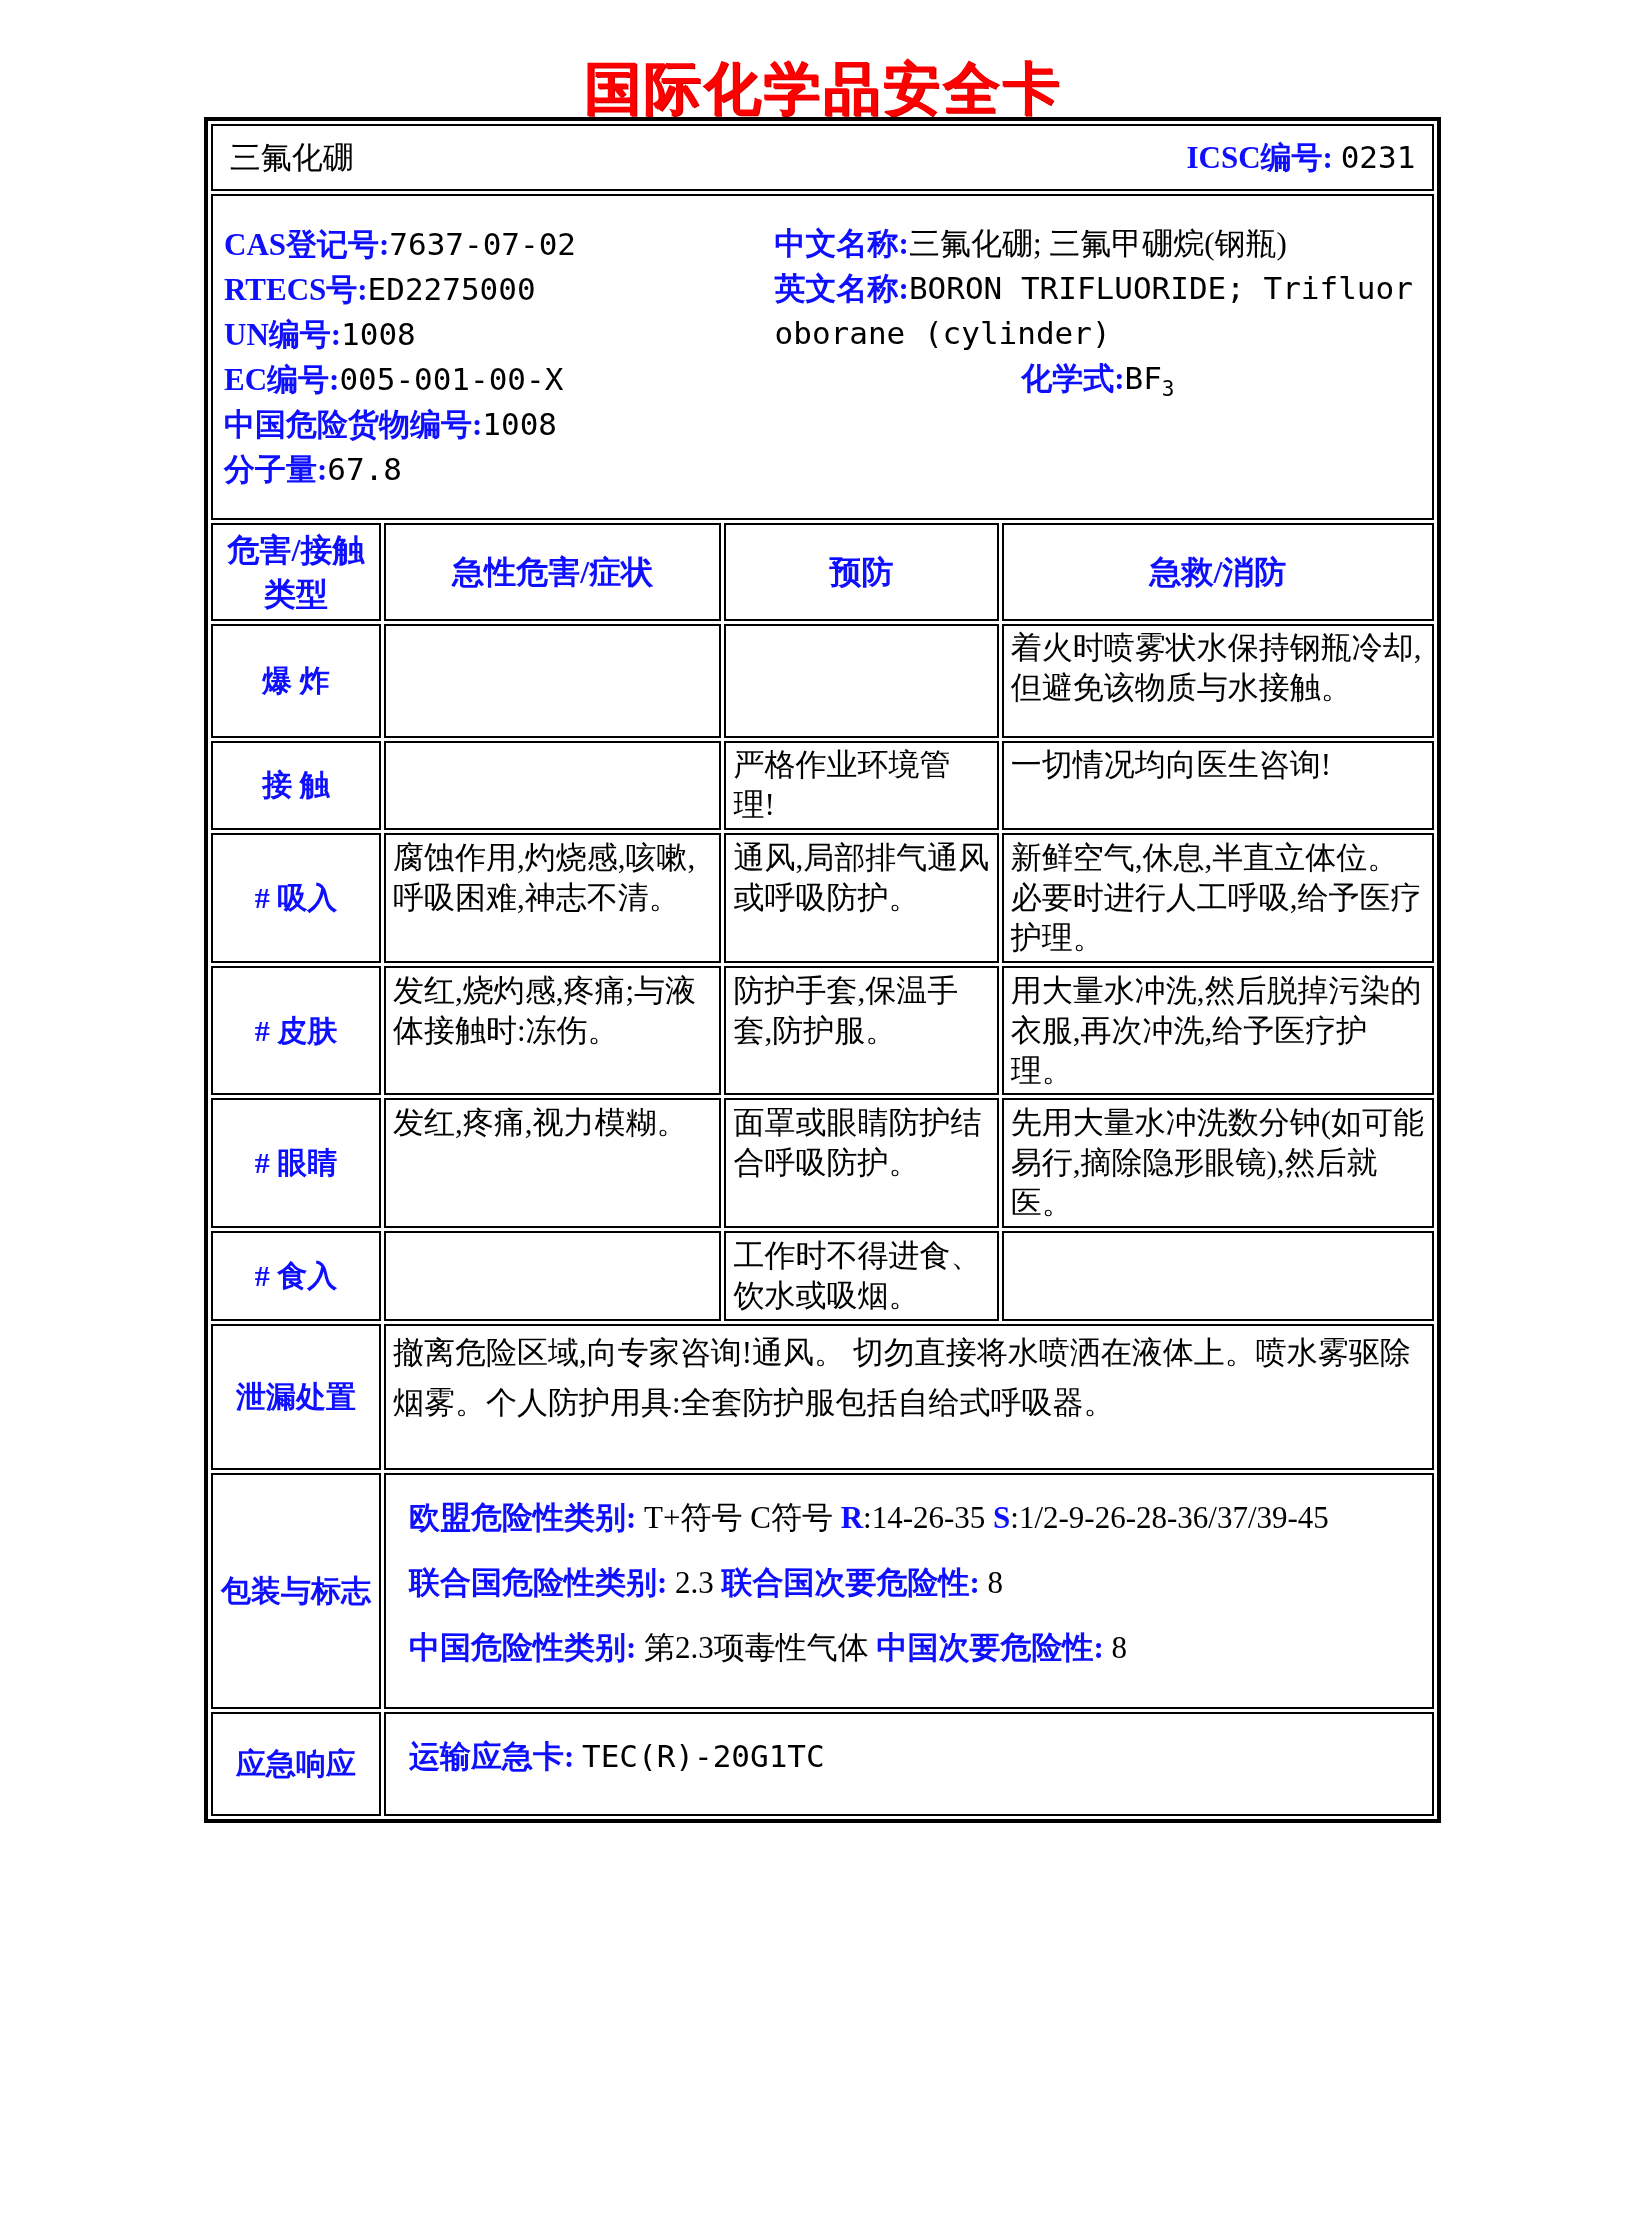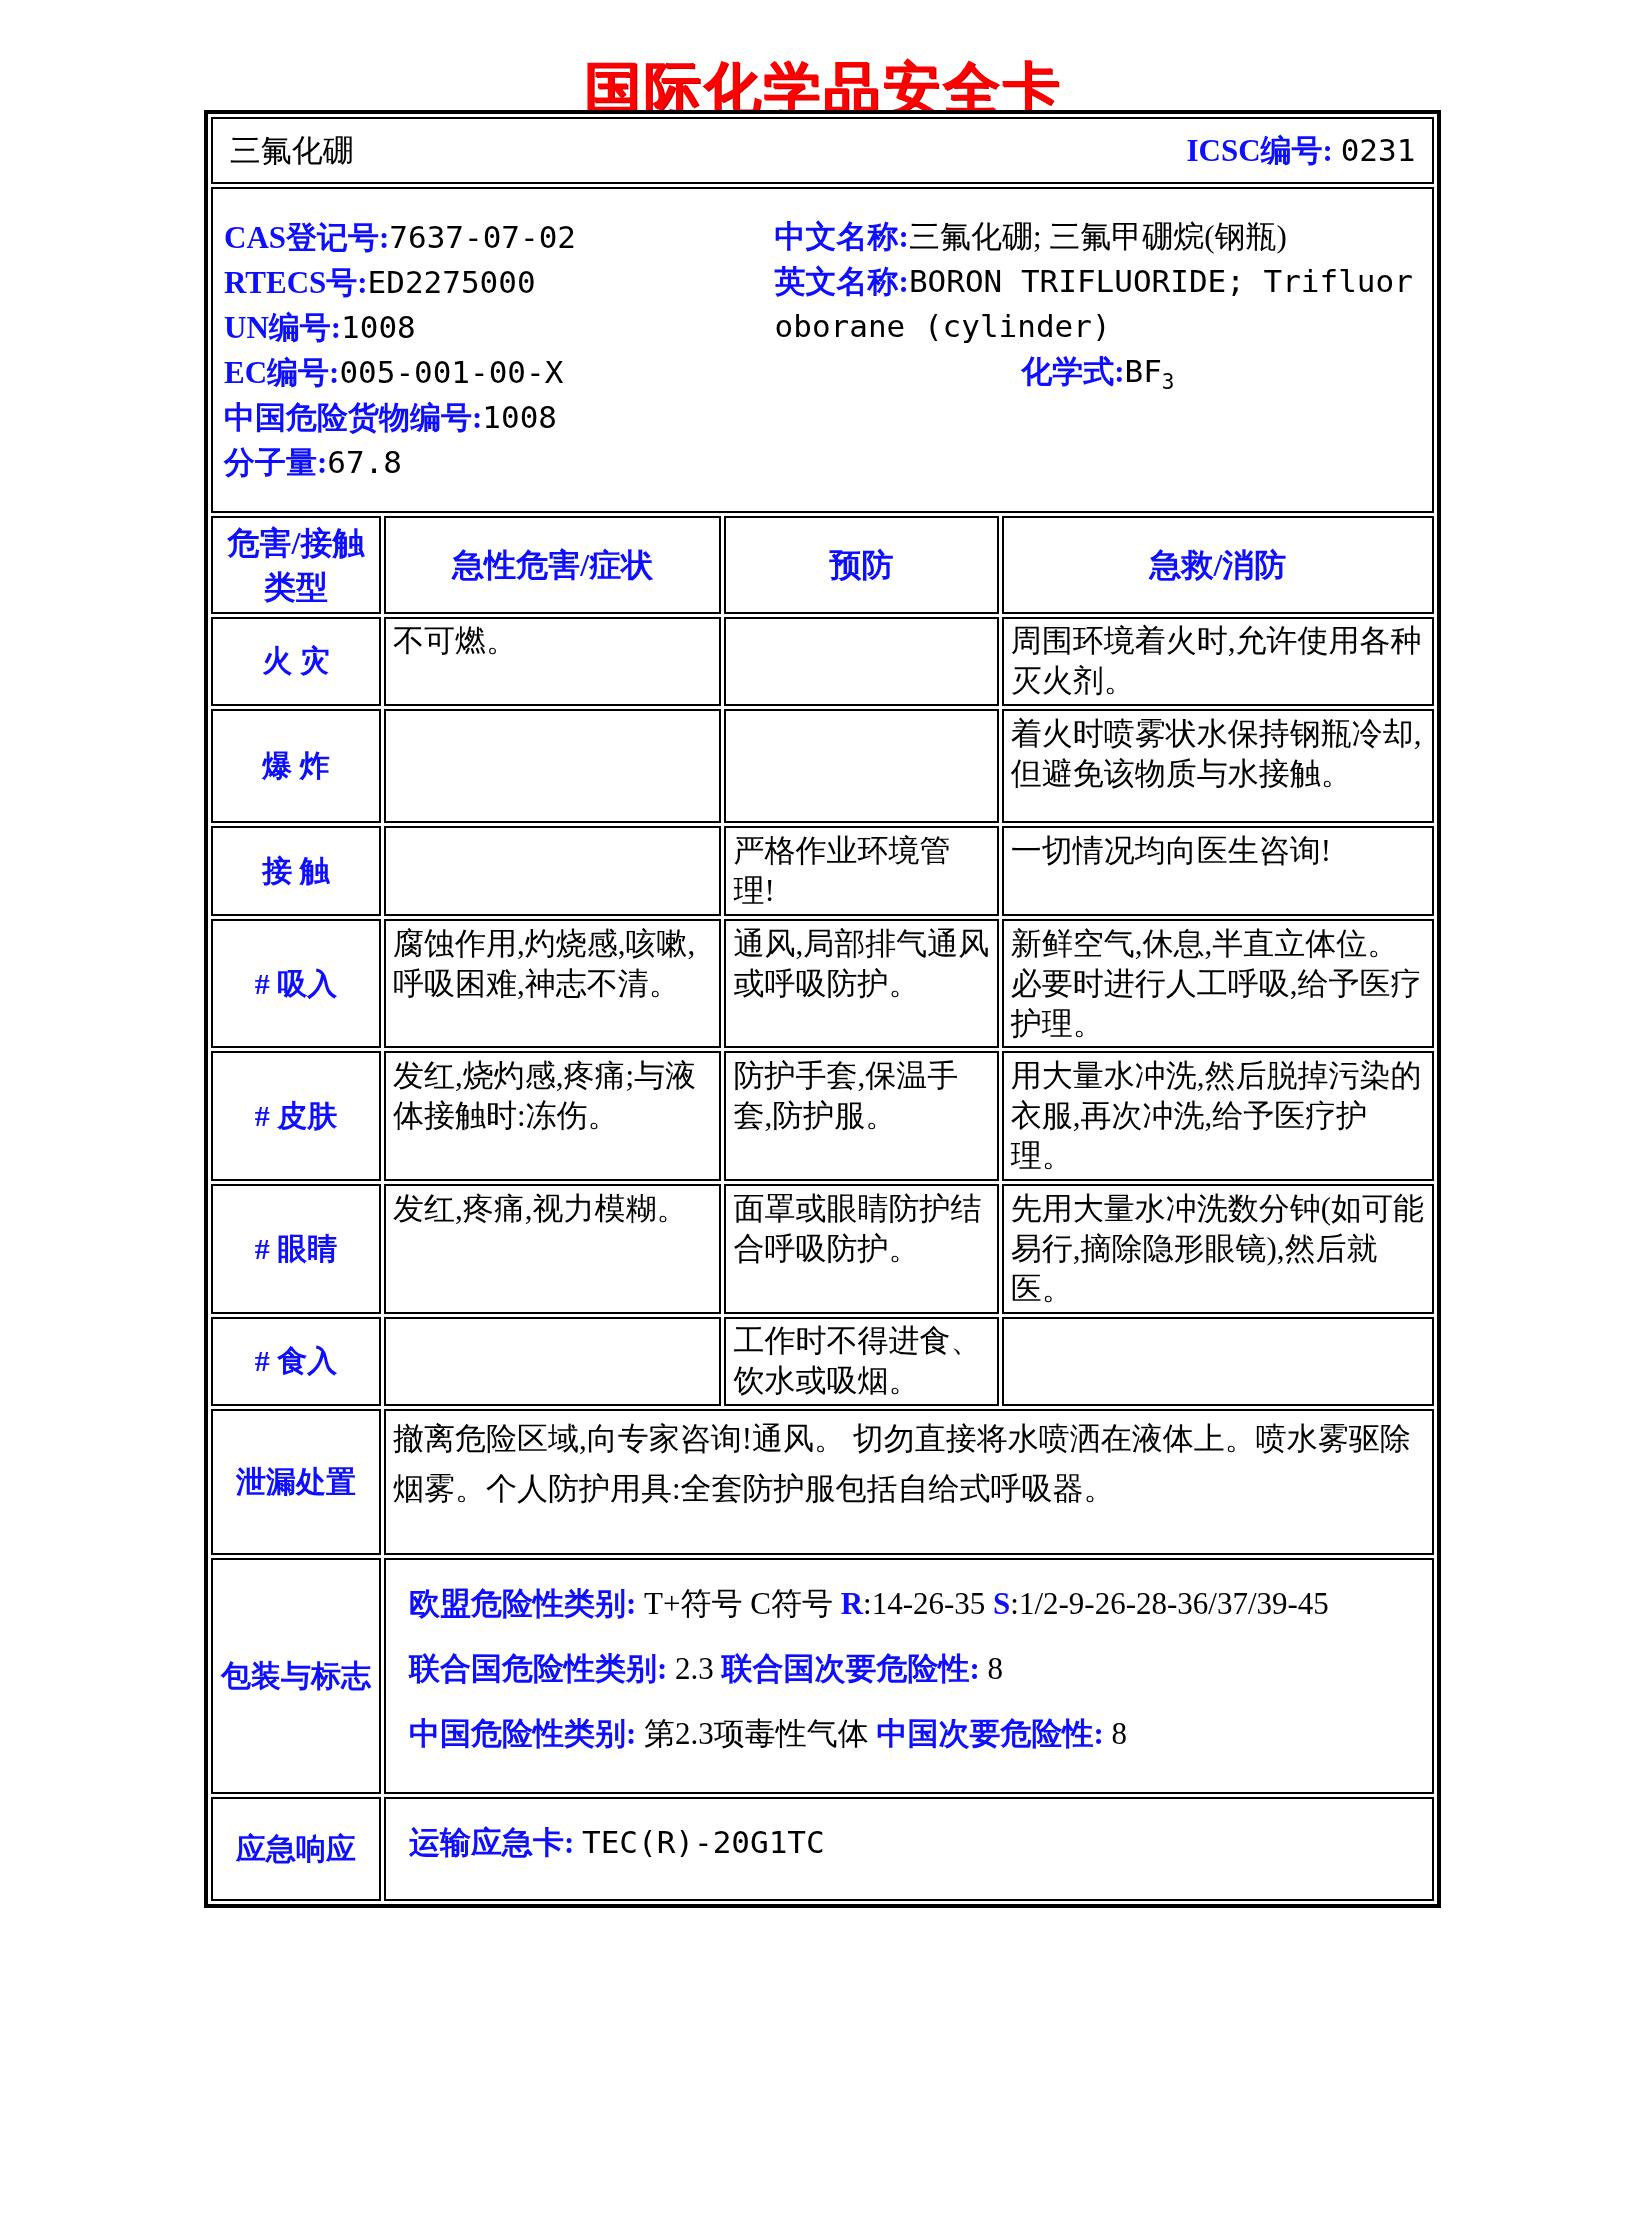--- a/index.html
+++ b/index.html
@@ -6,21 +6,21 @@
   body{
     width:1646px;height:2227px;background:#ffffff;position:relative;
     font-family:"Liberation Serif","DejaVu Serif",serif;color:#000;
   }
   .page-title{
     position:absolute;top:12.5px;left:0;width:100%;text-align:center;
     font-size:57px;font-weight:bold;color:#ff0000;letter-spacing:2.8px;
     text-shadow:1.4px 1.4px 0 #d40000;
     font-family:"Liberation Serif","DejaVu Serif",serif;
   }
-  .card{position:absolute;left:204px;top:110px;width:1237px;}
+  .card{position:absolute;left:204px;top:117px;width:1237px;}
   table.icsc{
     width:100%;border-collapse:separate;border-spacing:3.5px;
     border:4.2px solid #000;background:#fff;table-layout:fixed;
   }
   td{
     border:2.1px solid #000;padding:2.8px 7px;font-size:31px;line-height:40px;
     vertical-align:top;color:#000;word-break:break-all;
   }
   .blue{color:#0f0fff;font-weight:bold;}
   .mono{font-family:"DejaVu Sans Mono","Liberation Mono",monospace;}
@@ -98,26 +98,20 @@
       </td>
     </tr>
 
     <tr style="height:97px">
       <td class="hdr hdr-wrap">危害/接触类型</td>
       <td class="hdr">急性危害/症状</td>
       <td class="hdr">预防</td>
       <td class="hdr">急救/消防</td>
     </tr>
 
-    <tr style="height:75px">
-      <td class="label-cell">火 灾</td>
-      <td>不可燃。</td>
-      <td></td>
-      <td>周围环境着火时,允许使用各种灭火剂。</td>
-    </tr>
     <tr style="height:114px">
       <td class="label-cell">爆 炸</td>
       <td></td>
       <td></td>
       <td>着火时喷雾状水保持钢瓶冷却,但避免该物质与水接触。</td>
     </tr>
     <tr style="height:76px">
       <td class="label-cell">接 触</td>
       <td></td>
       <td>严格作业环境管理!</td>

